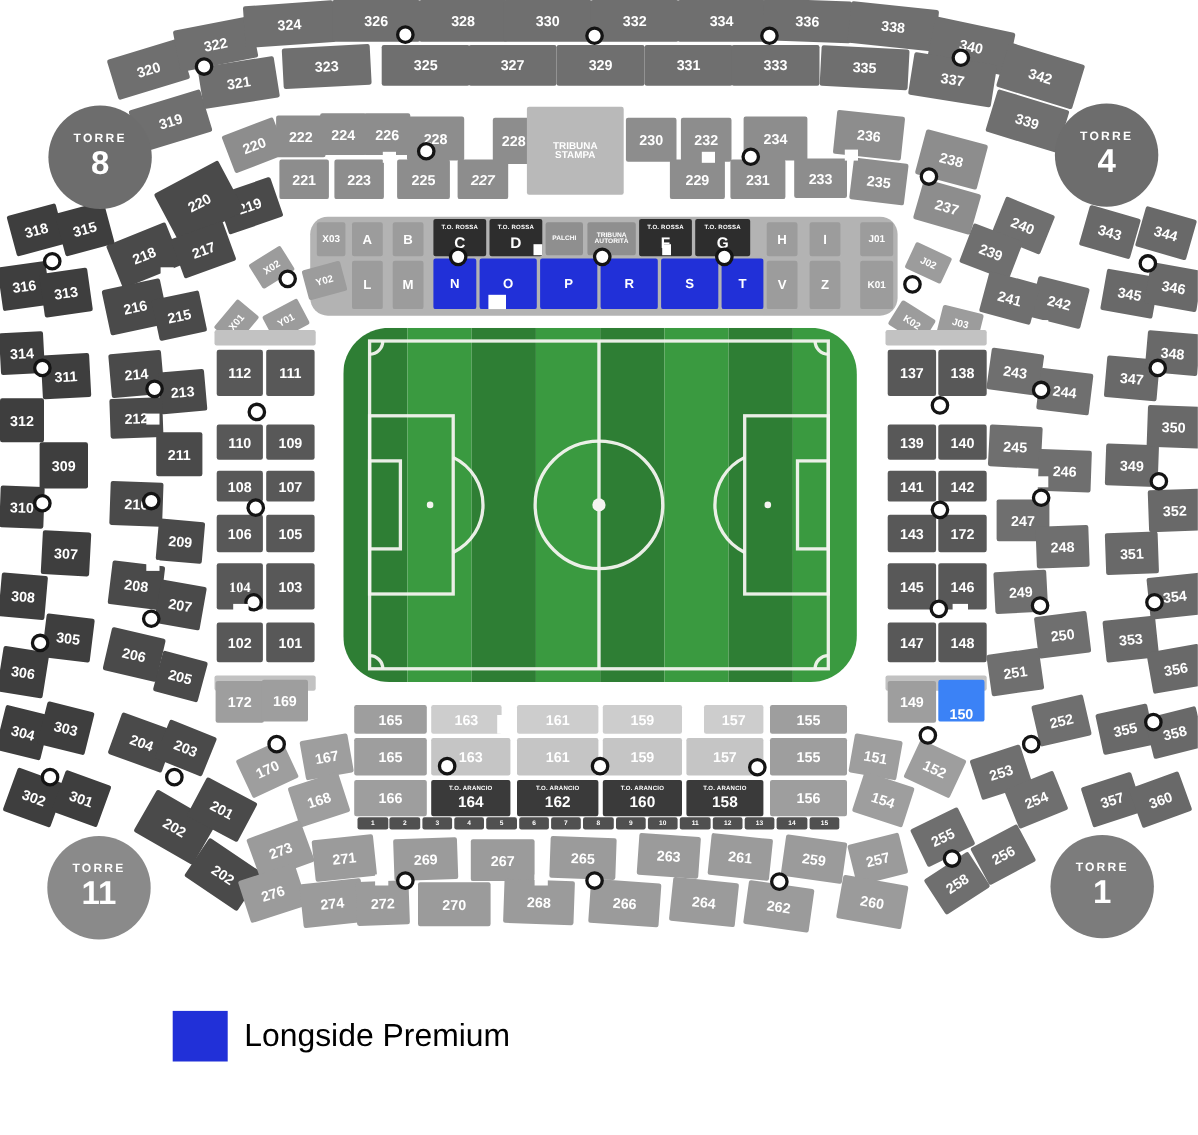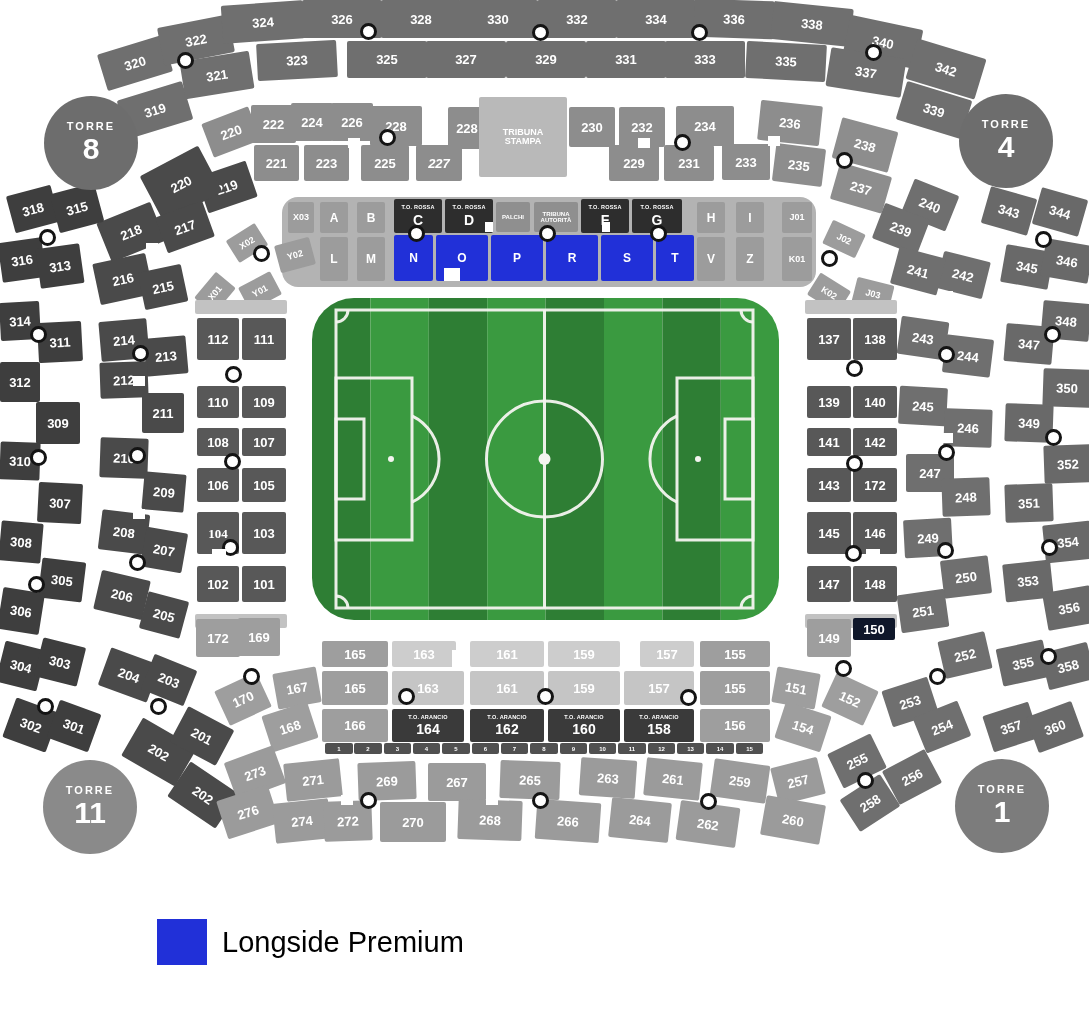--- a/index.html
+++ b/index.html
@@ -567,21 +567,21 @@
       </div>
       <div class="sec" style="left: 275px; top: 670px; width: 44px; height: 36px; background: rgb(158, 158, 158); transform: rotate(-10deg);">
         <span class="t">167</span>
       </div>
       <div class="sec" style="left: 266px; top: 708px; width: 48px; height: 38px; background: rgb(158, 158, 158); transform: rotate(-18deg);">
         <span class="t">168</span>
       </div>
       <div class="sec" style="left: 807px; top: 619px; width: 44px; height: 38px; background: rgb(158, 158, 158);">
         <span class="t">149</span>
       </div>
-      <div class="sec" style="left: 853px; top: 618px; width: 42px; height: 22px; background: #0f172a;">
+      <div class="sec" style="left: 853px; top: 618px; width: 42px; height: 38px; background: #3b82f6; justify-content: flex-end;">
         <span class="t">150</span>
       </div>
       <div class="sec" style="left: 774px; top: 670px; width: 44px; height: 36px; background: rgb(158, 158, 158); transform: rotate(10deg);">
         <span class="t">151</span>
       </div>
       <div class="sec" style="left: 827px; top: 680px; width: 46px; height: 38px; background: rgb(158, 158, 158); transform: rotate(25deg);">
         <span class="t">152</span>
       </div>
       <div class="sec" style="left: 779px; top: 708px; width: 48px; height: 38px; background: rgb(158, 158, 158); transform: rotate(18deg);">
         <span class="t">154</span>

